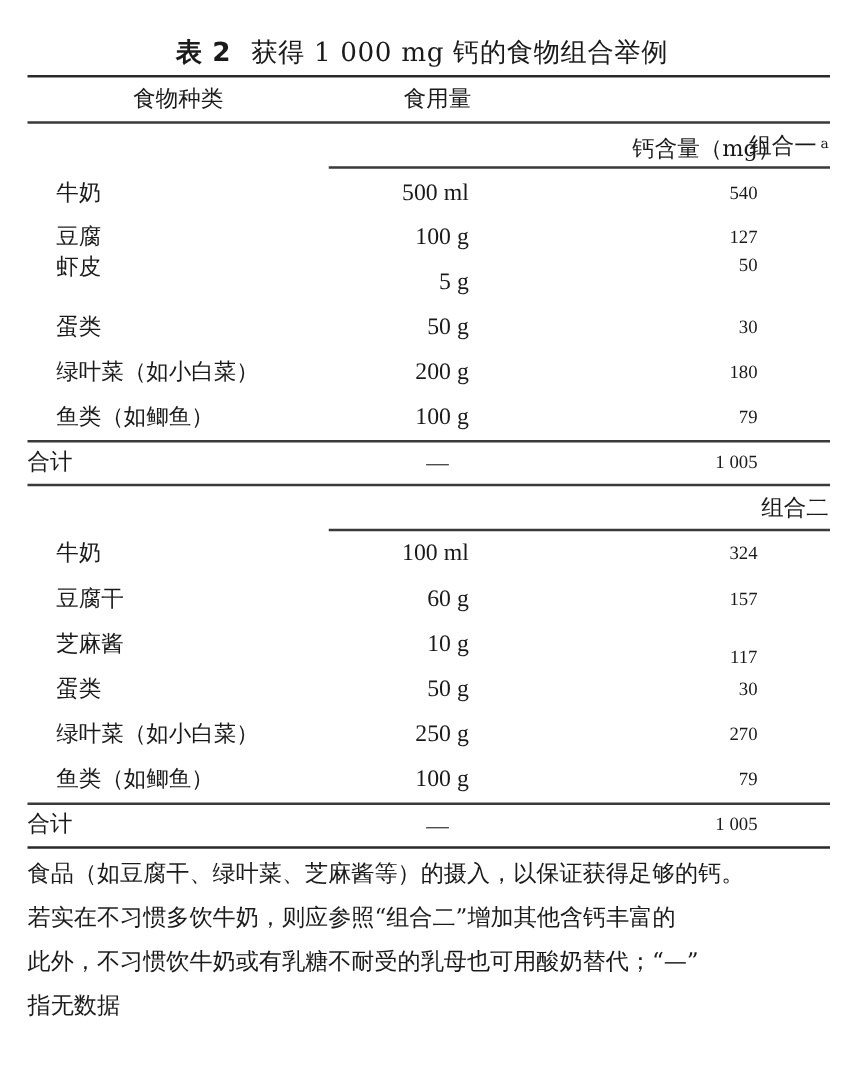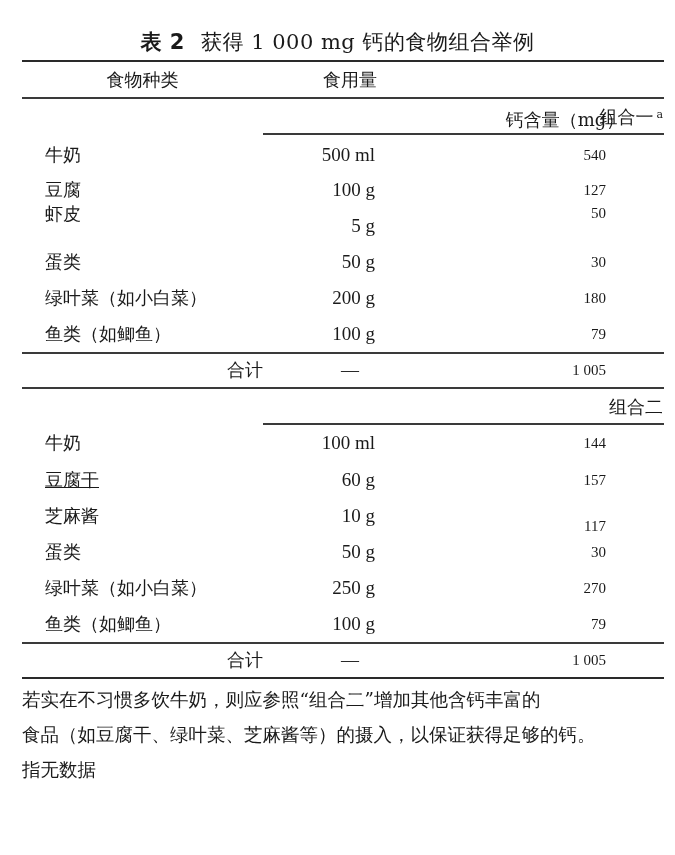--- a/index.html
+++ b/index.html
@@ -18,21 +18,21 @@
   .rule.thin { height: 1.5px; background: #3a3a3a; }
   .txt { position: absolute; font-size: 18px; line-height: 24px; white-space: nowrap; }
   .food { left: 45px; }
   .amt { left: 290px; width: 85px; text-align: right; font-family: "Liberation Serif", "DejaVu Serif", serif; font-size: 19px; }
   .val { left: 520px; width: 86px; text-align: right; font-family: "Liberation Serif", "DejaVu Serif", serif; font-size: 15px; }
   .hdr-food { left: 22px; width: 241px; text-align: center; }
   .hdr-amt { left: 290px; width: 120px; text-align: center; }
   .hdr-val { left: 470px; width: 190px; text-align: center; margin-top: 40px; }
   .group { left: 263px; width: 400px; text-align: right; }
   .group sup { font-size: 11px; vertical-align: top; position: relative; top: -2px; margin-left: 3px; }
-  .total-label { left: 22px; width: 241px; text-align: right; }
+  .total-label { left: 22px; width: 241px; text-align: left; }
   .total-amt { left: 290px; width: 120px; text-align: center; font-family: "Liberation Serif", serif; }
   .note {
     position: absolute; left: 22px; top: 682px; width: 642px;
     font-size: 18.5px; line-height: 35px; text-align: justify;
   }
   .note .line { display: block; white-space: nowrap; }
   .note .indent { padding-left: 40px; }
   .note sup { font-size: 11px; vertical-align: top; position: relative; top: -2px; margin-right: 2px; }
 </style>
 </head>
@@ -95,24 +95,24 @@
 <div class="rule thin" style="left:22px; top:387px; width:642px;"></div>
 
 <div class="txt group" style="top:395px;">
   <span>组合二</span>
 </div>
 <div class="rule thin" style="left:263px; top:423px; width:401px;"></div>
 
 <div>
   <div class="txt food" style="top:431px;">牛奶</div>
   <div class="txt amt" style="top:431px;">100 ml</div>
-  <div class="txt val" style="top:431px;">144</div>
+  <div class="txt val" style="top:431px;">324</div>
 </div>
 <div>
-  <div class="txt food" style="top:468px;text-decoration:underline;">豆腐干</div>
+  <div class="txt food" style="top:468px;">豆腐干</div>
   <div class="txt amt" style="top:468px;">60 g</div>
   <div class="txt val" style="top:468px;">157</div>
 </div>
 <div>
   <div class="txt food" style="top:504px;">芝麻酱</div>
   <div class="txt amt" style="top:504px;">10 g</div>
   <div class="txt val" style="top:490px;margin-top:24px;">117</div>
 </div>
 <div>
   <div class="txt food" style="top:540px;">蛋类</div>
@@ -132,16 +132,17 @@
 
 <div class="rule thin" style="left:22px; top:642px; width:642px;"></div>
 <div>
   <div class="txt total-label" style="top:648px;">合计</div>
   <div class="txt total-amt" style="top:648px;">—</div>
   <div class="txt val" style="top:648px;">1 005</div>
 </div>
 <div class="rule thick" style="left:22px; top:677px; width:642px;"></div>
 
 <div class="note">
+  <span class="line">食品（如豆腐干、绿叶菜、芝麻酱等）的摄入，以保证获得足够的钙。</span>
   <span class="line">若实在不习惯多饮牛奶，则应参照“组合二”增加其他含钙丰富的</span>
-  <span class="line">食品（如豆腐干、绿叶菜、芝麻酱等）的摄入，以保证获得足够的钙。</span>
+  <span class="line">此外，不习惯饮牛奶或有乳糖不耐受的乳母也可用酸奶替代；“—”</span>
   <span class="line">指无数据</span>
 </div>
 
 </body></html>

